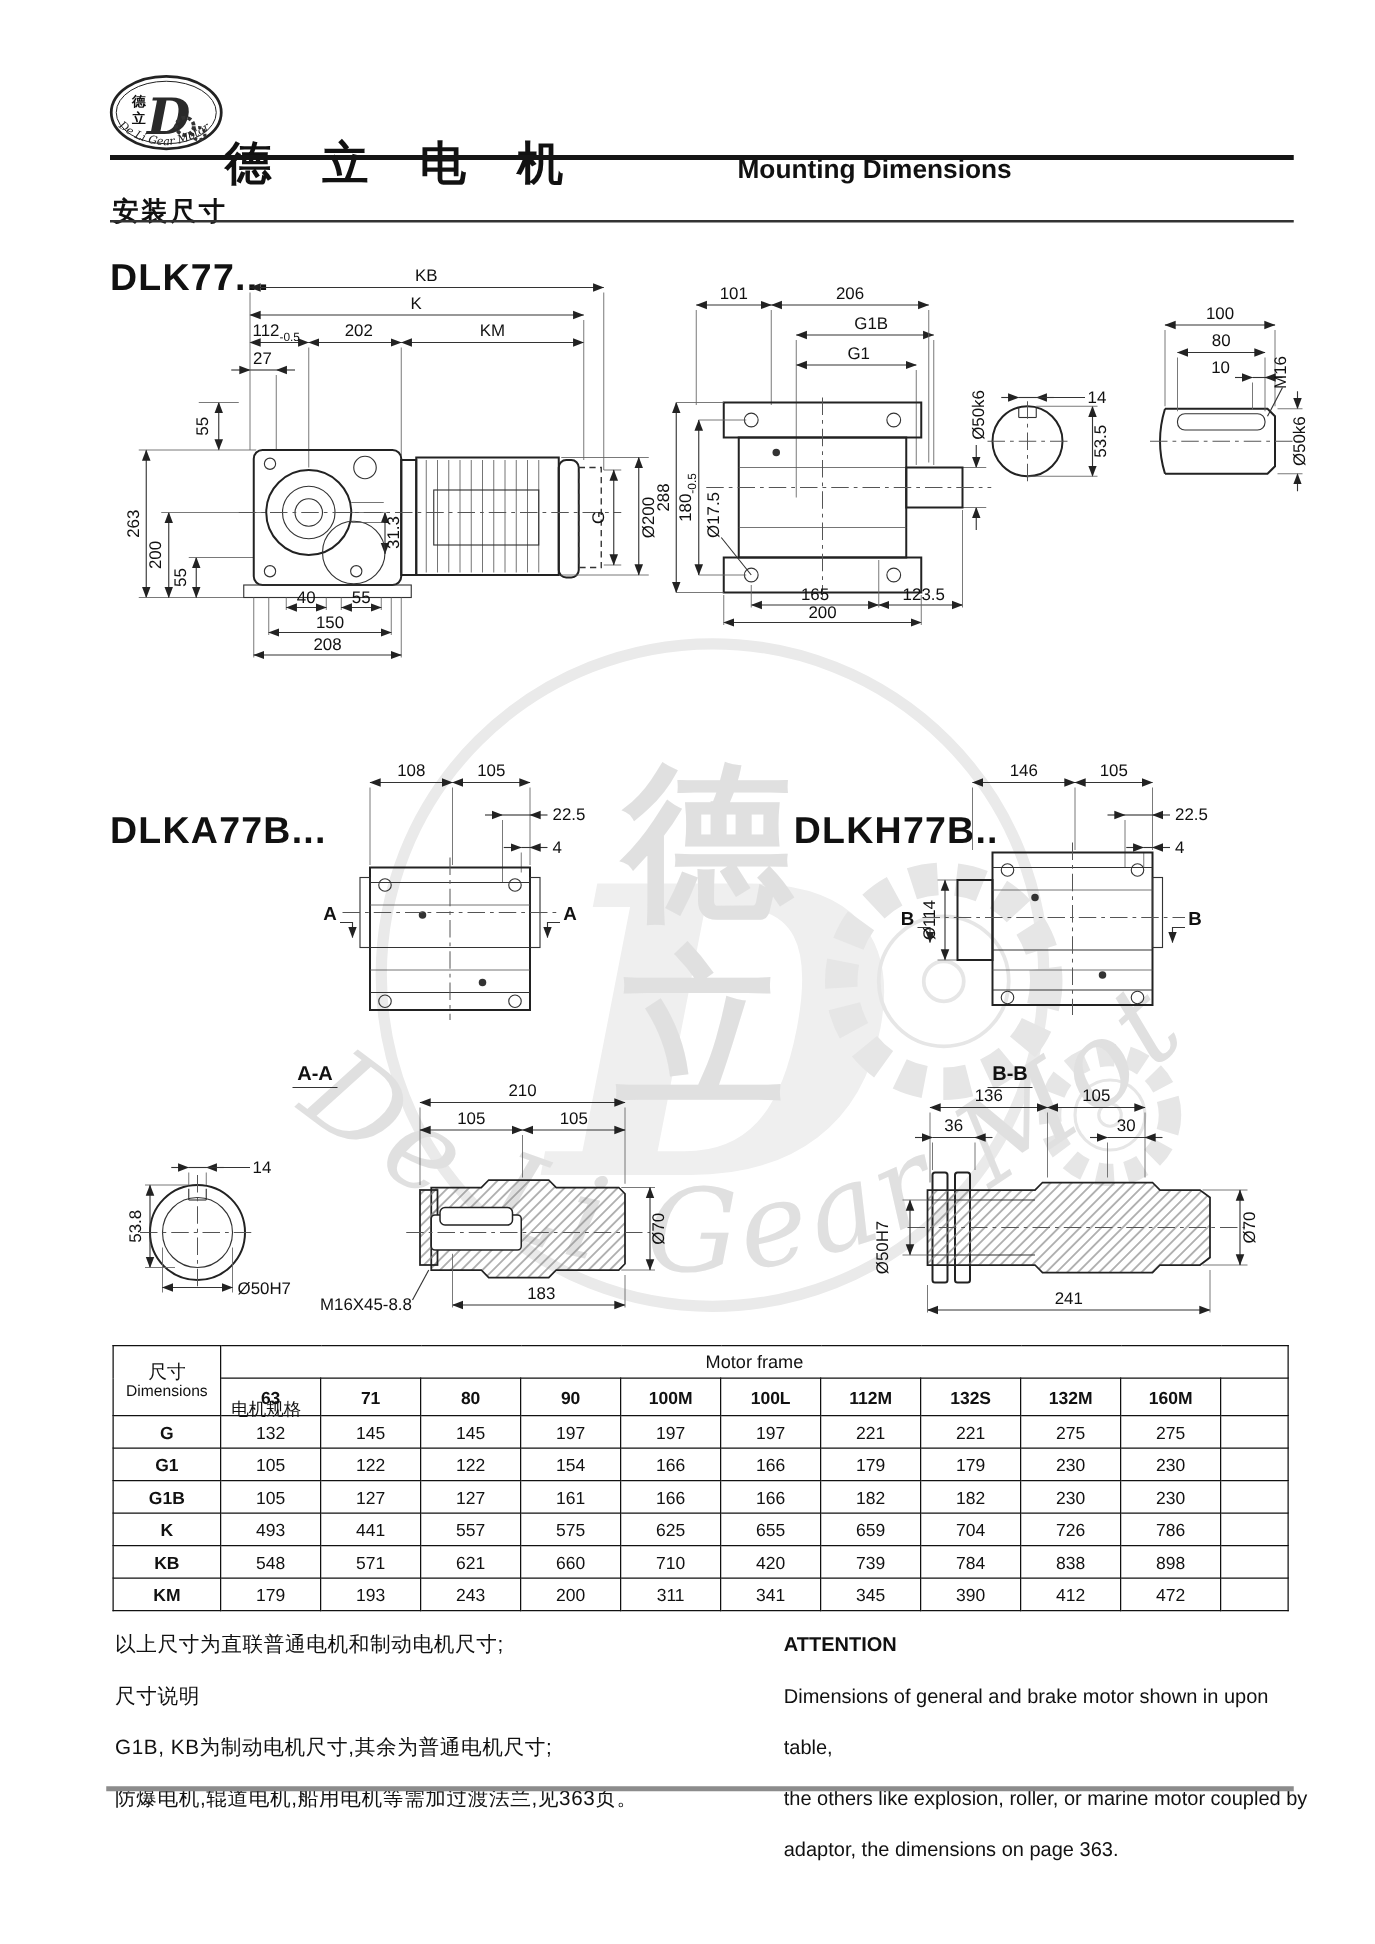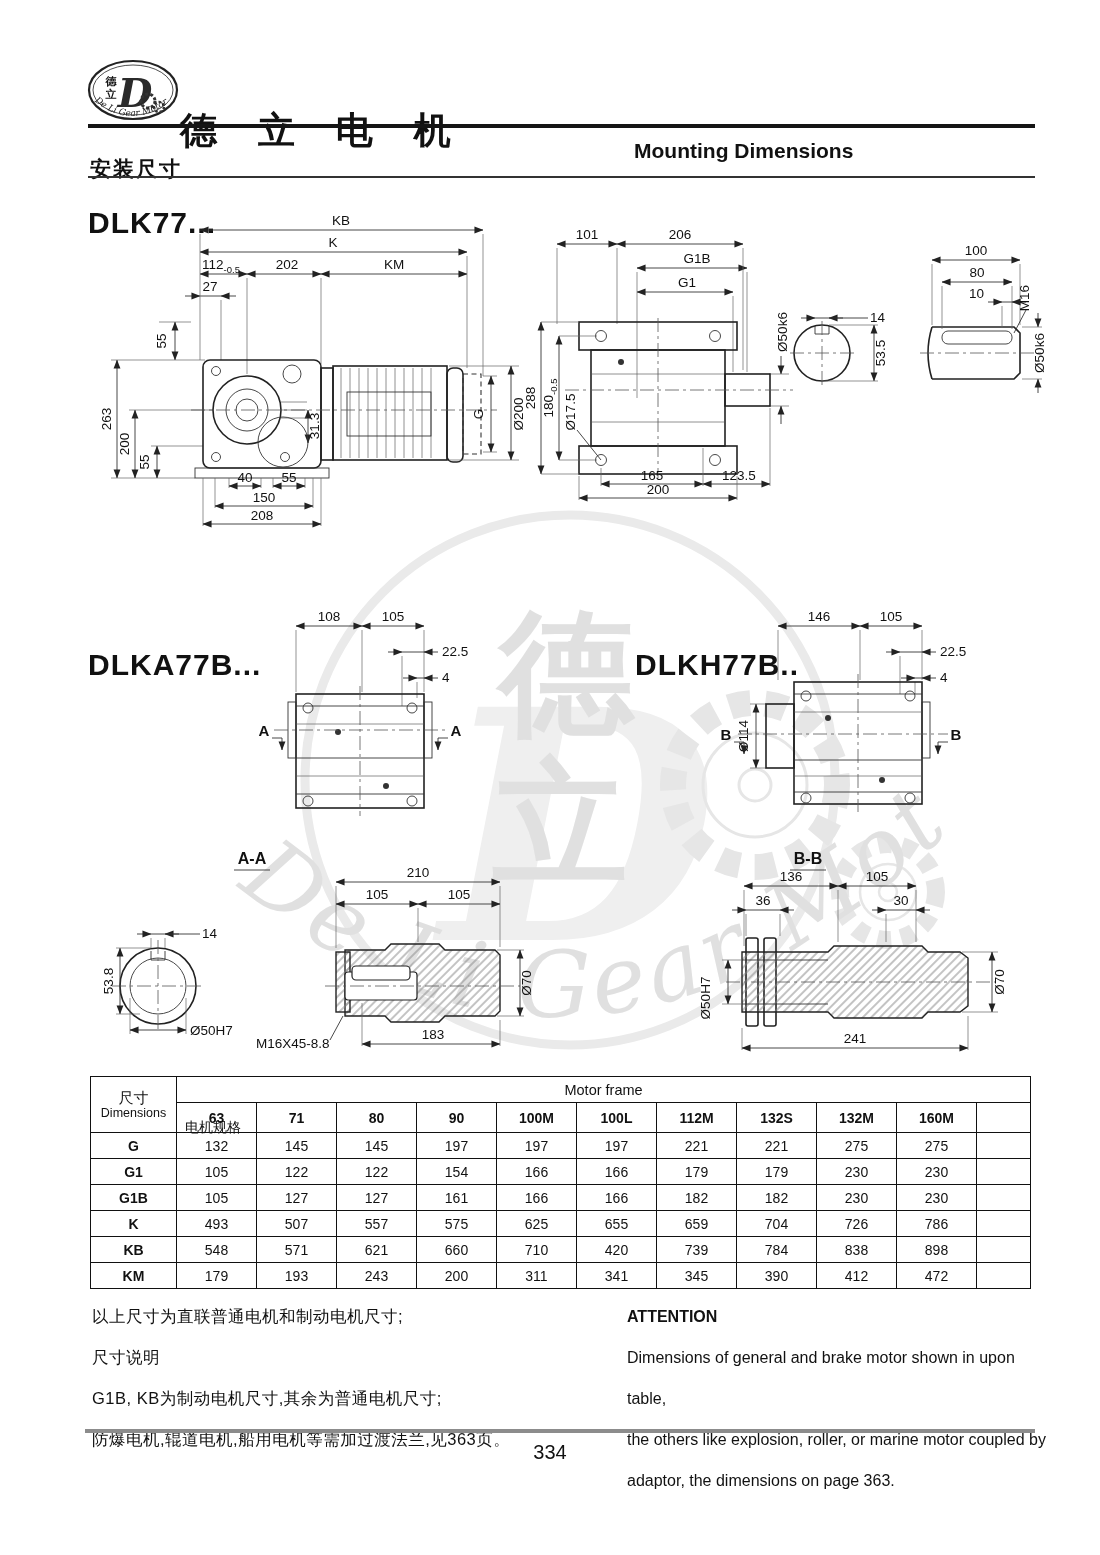--- a/index.html
+++ b/index.html
@@ -21,21 +21,21 @@
   .wht  { fill:#fff; stroke:#222; stroke-width:1.2; }
   .dot  { fill:#333; stroke:none; }
   .tol  { font-size:9.5px; }
   .ttl  { font-size:16px; font-weight:bold; }
   .mark { font-size:15px; font-weight:bold; }
   .dlabel { position:absolute; font-size:30px; font-weight:bold; letter-spacing:1px; }
   .rule { position:absolute; background:#151515; }
   .brand { position:absolute; left:180px; top:64px; font-family:"DejaVu Serif",serif;
            font-size:37px; font-weight:bold; letter-spacing:14px;margin-top:42px; }
   .sec-cn { position:absolute; left:90px; top:139px; font-size:21px; font-weight:bold; letter-spacing:2px;margin-top:16px; }
-  .sec-en { position:absolute; left:590px; top:139px; font-size:21px; font-weight:bold;margin-left:44px; }
+  .sec-en { position:absolute; left:590px; top:124px; font-size:21px; font-weight:bold; }
   table.dims { position:absolute; left:90px; top:1076px; width:940px; border-collapse:collapse;
                table-layout:fixed; font-size:14px; }
   table.dims th, table.dims td { border:1.5px solid #111; text-align:center; padding:0; vertical-align:middle; }
   table.dims thead th { font-weight:bold; }
   table.dims tbody th { font-weight:bold; }
   table.dims tbody td { font-weight:normal; }
   tr.hr1 { height:26px; } tr.hr2 { height:30px; }
   table.dims tbody tr { height:26px; }
   .c1-cn { font-size:15px; font-weight:normal; line-height:17px; }
   .c1-en { font-size:12.5px; font-weight:normal; line-height:14px; }
@@ -599,21 +599,21 @@
           <td>166</td>
           <td>182</td>
           <td>182</td>
           <td>230</td>
           <td>230</td>
           <td></td>
         </tr>
         <tr>
           <th>K</th>
           <td>493</td>
-          <td>507</td>
+          <td>441</td>
           <td>557</td>
           <td>575</td>
           <td>625</td>
           <td>655</td>
           <td>659</td>
           <td>704</td>
           <td>726</td>
           <td>786</td>
           <td></td>
         </tr>
@@ -655,15 +655,14 @@
     <div>防爆电机,辊道电机,船用电机等需加过渡法兰,见363页。</div>
   </div>
   <div class="notes-en">
     <div class="nt">ATTENTION</div>
     <div>Dimensions of general and brake motor shown in upon table,</div>
     <div>the others like explosion, roller, or marine motor coupled by</div>
     <div>adaptor, the dimensions on page 363.</div>
   </div>
 
   <div class="foot-rule"></div>
-  <div class="pagenum">334</div>
 
 </div>
 
 </body></html>

